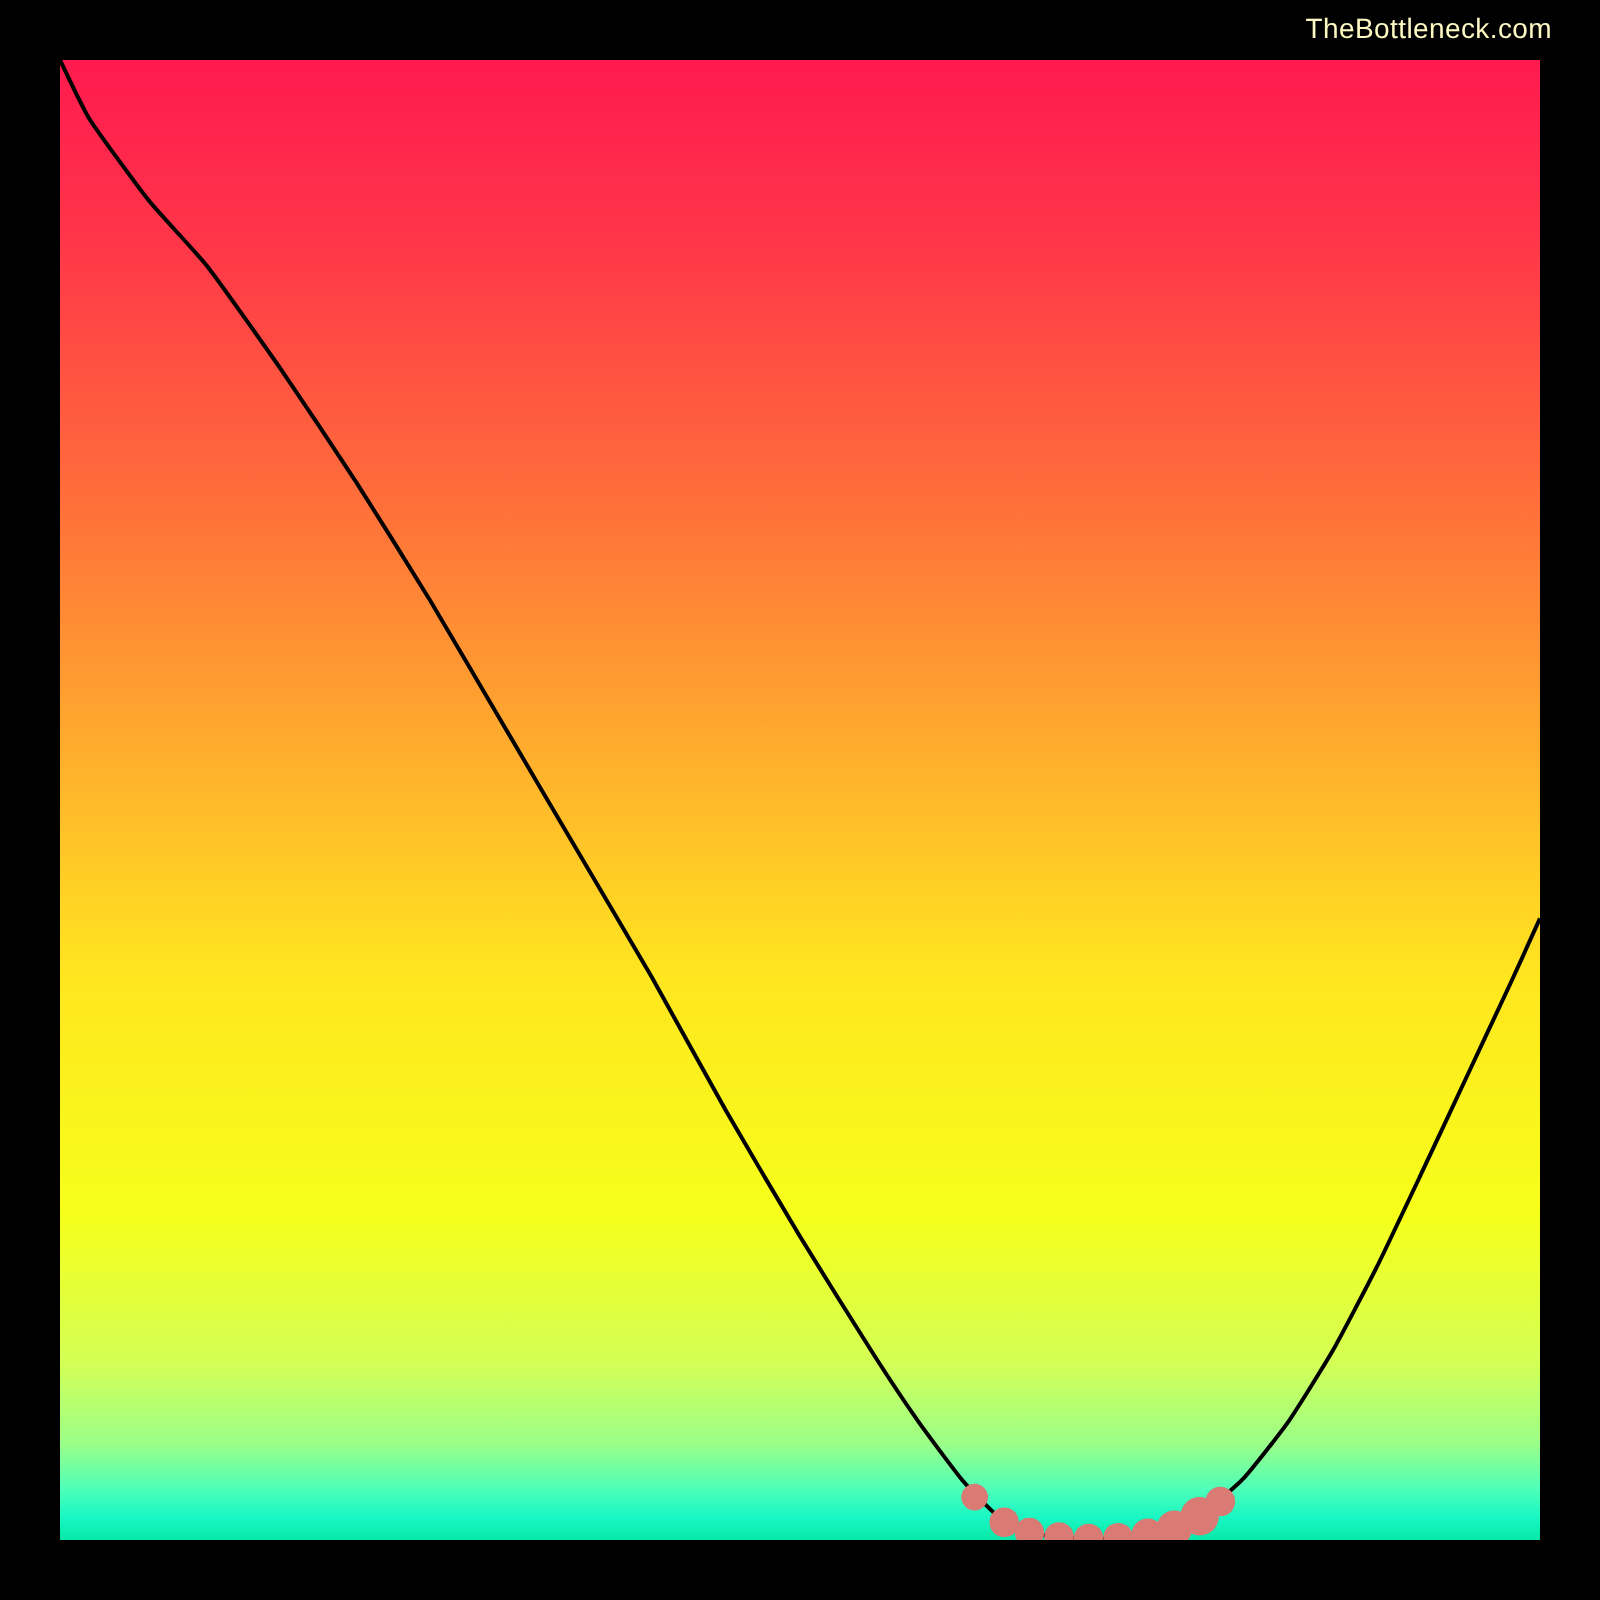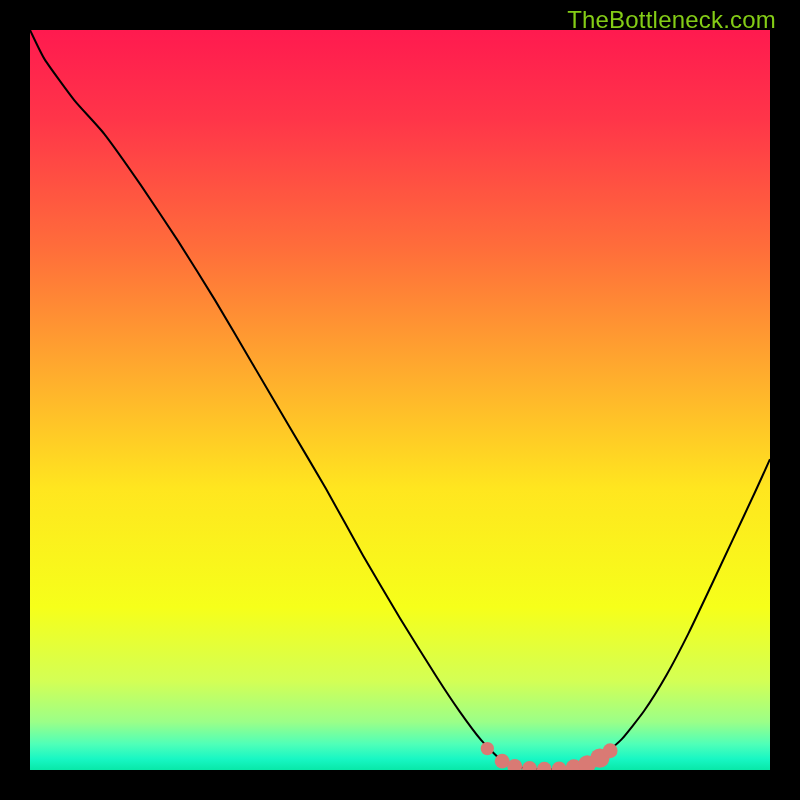--- a/index.html
+++ b/index.html
@@ -21,22 +21,22 @@
     position: absolute;
     left: 30px;
     top: 30px;
     width: 740px;
     height: 740px;
   }
   .watermark {
     position: absolute;
     top: 6px;
     right: 24px;
-    color: #84cc16;
-    font-size: 24px;
+    color: #fef9c3;
+    font-size: 14px;
     letter-spacing: 0.2px;
     font-weight: 400;
   }
 </style>
 </head>
 <body>
 
 <div class="stage">
   <div class="watermark">TheBottleneck.com</div>
 

